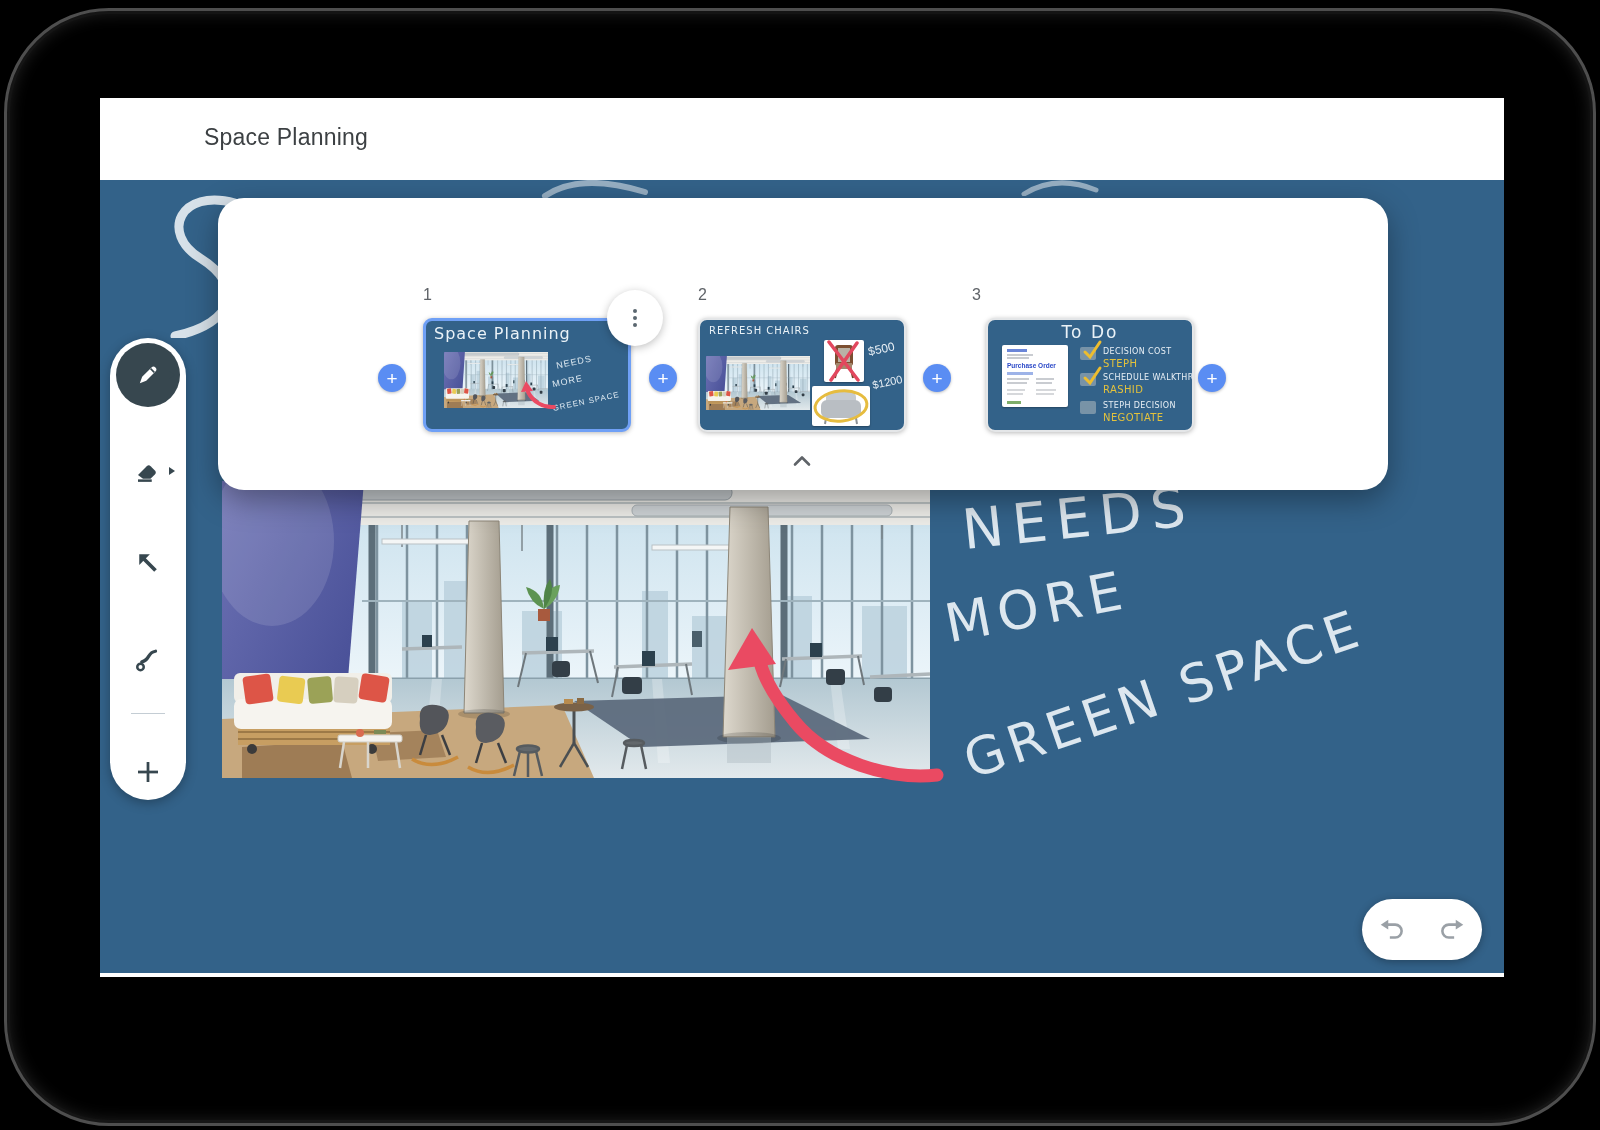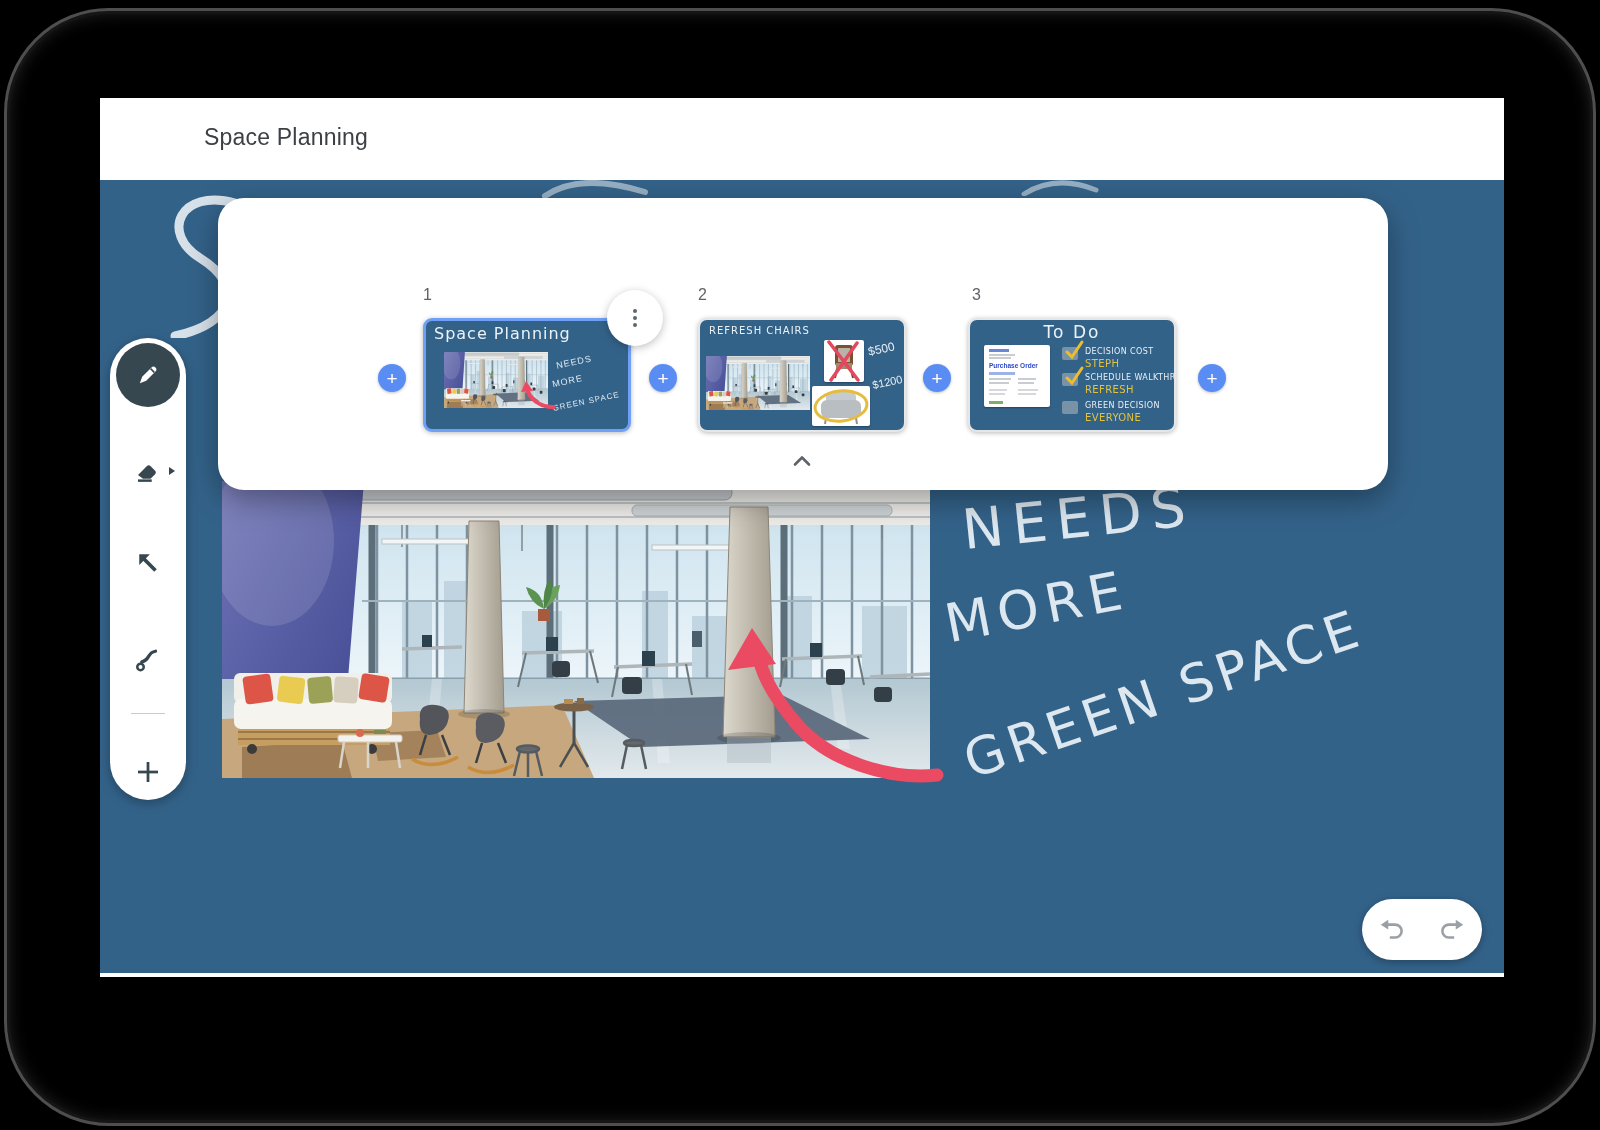--- a/index.html
+++ b/index.html
@@ -360,21 +360,21 @@
               <rect x="14" y="6" width="30" height="14" rx="5" fill="#c6cbd0"></rect>
               <rect x="9" y="14" width="40" height="18" rx="6" fill="#b9bec3"></rect>
               <line x1="14" y1="32" x2="13" y2="38" stroke="#8c9196" stroke-width="2"></line>
               <line x1="44" y1="32" x2="45" y2="38" stroke="#8c9196" stroke-width="2"></line>
               <ellipse cx="29" cy="20" rx="26" ry="15" fill="none" stroke="#e6bc3f" stroke-width="3" transform="rotate(-6 29 20)"></ellipse>
             </svg>
           </div>
           <div class="t-price" style="left:172px;top:56px;font-size:11px">$1200</div>
         </div>
 
-        <div class="thumb" style="left:750px">
+        <div class="thumb" style="left:768px">
           <div class="t-title hand" style="left:0;right:0;top:2px;text-align:center;font-size:17px;letter-spacing:2px">To Do</div>
           <div class="card" style="left:14px;top:25px;width:66px;height:62px">
             <svg width="66" height="62" viewBox="0 0 66 62" style="position:absolute;left:0;top:0">
               <rect x="5" y="4" width="20" height="3" fill="#6b86d8"></rect>
               <rect x="5" y="9" width="26" height="2" fill="#c9ccd1"></rect>
                 <rect x="5" y="12" width="22" height="2" fill="#c9ccd1"></rect>
               <rect x="5" y="27" width="26" height="3" fill="#9db3e8"></rect>
               <rect x="5" y="33" width="22" height="2" fill="#c9ccd1"></rect>
                 <rect x="34" y="33" width="18" height="2" fill="#c9ccd1"></rect>
               <rect x="5" y="37" width="20" height="2" fill="#c9ccd1"></rect>
@@ -394,26 +394,26 @@
             </svg>
             <span class="todo-label hand">DECISION COST</span>
             <span class="todo-assignee hand">STEPH</span>
           </div>
           <div class="todo-row" style="top:52px">
             <span class="todo-box"></span>
             <svg class="todo-check" viewBox="0 0 22 22">
               <path d="M4 13 L9 18 L19 3" fill="none" stroke="#edbd2e" stroke-width="3" stroke-linecap="round"></path>
             </svg>
             <span class="todo-label hand">SCHEDULE WALKTHROUGH</span>
-            <span class="todo-assignee hand">REFRESH</span>
+            <span class="todo-assignee hand">RASHID</span>
           </div>
           <div class="todo-row" style="top:80px">
             <span class="todo-box"></span>
-            <span class="todo-label hand">GREEN DECISION</span>
-            <span class="todo-assignee hand">EVERYONE</span>
+            <span class="todo-label hand">STEPH DECISION</span>
+            <span class="todo-assignee hand">NEGOTIATE</span>
           </div>
         </div>
 
         <svg class="chevron-up" viewBox="0 0 24 24">
           <polyline points="5,15.5 12,8.5 19,15.5" fill="none" stroke="#5f6368" stroke-width="2.6" stroke-linecap="round" stroke-linejoin="round"></polyline>
         </svg>
       </div>
 
       <div class="toolbar">
         <div class="pen-circle">

